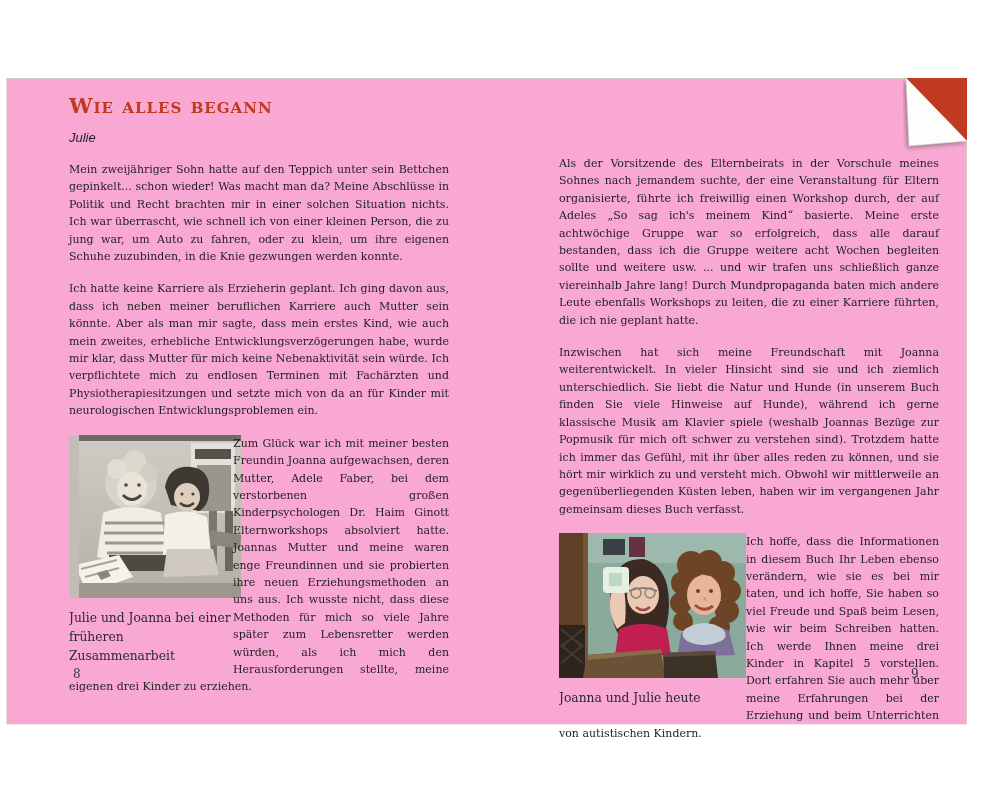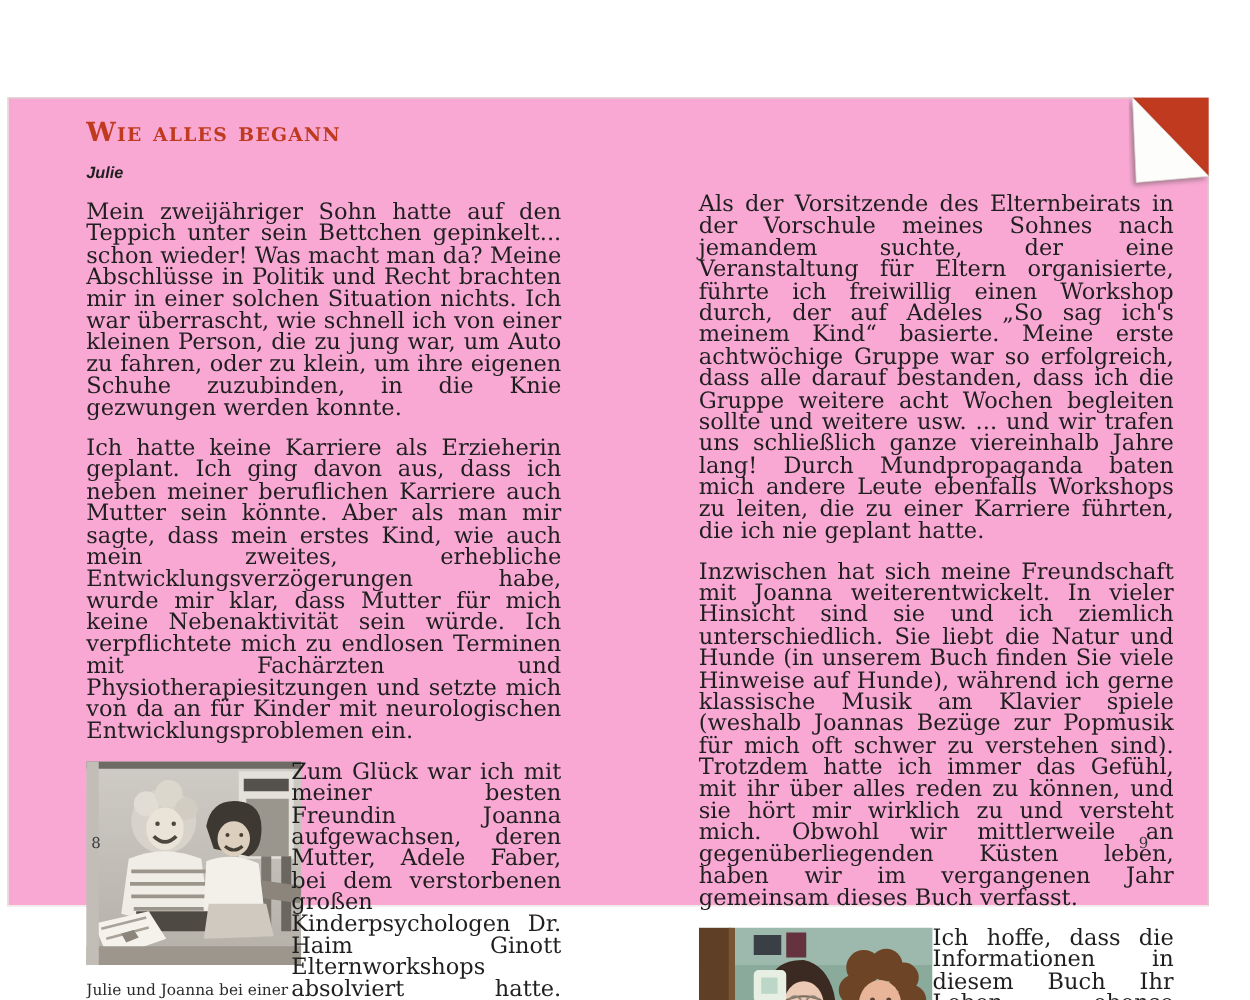--- a/index.html
+++ b/index.html
@@ -6,23 +6,23 @@
   .canvas{position:relative;width:1000px;height:800px;background:#ffffff;overflow:hidden;
           font-family:"DejaVu Serif", serif;color:#1f1f1f;}
   .page{position:absolute;left:6px;top:78px;width:959px;height:645px;background:#f9a8d4;
         border-top:1px solid #d3cfc9;border-left:1px solid #e6e3de;border-right:1px solid #d7cec3;
         border-bottom:1px solid #efece7;}
   .col{position:absolute;width:380px;text-align:justify;}
   .col-left{left:62px;top:14px;}
   .col-right{left:552px;top:76px;}
   h1.chapter{margin:0 0 12px 0;font-size:21px;font-weight:bold;font-variant:small-caps;
              letter-spacing:1px;color:#bf3a1e;text-align:left;}
-  .author{font-family:"Liberation Sans", sans-serif;font-style:italic;font-weight:bold;
+  .author{font-family:"Liberation Sans", sans-serif;font-style:italic;font-weight:normal;
           font-size:13px;margin:0 0 16px 0;text-align:left;}
-  p.body{margin:0 0 15px 0;font-size:18px;line-height:17.4px;hyphens:auto;}
+  p.body{margin:0 0 15px 0;font-size:11px;line-height:17.4px;hyphens:auto;}
   .fig-block{overflow:hidden;}
   figure.fig{margin:0;padding:0;float:left;}
   .fig-left{width:164px;margin-right:18px;margin-top:5px;}
   .fig-right{width:187px;margin-right:13px;margin-top:3px;}
   figcaption{font-size:12.3px;line-height:1.55;margin-top:11px;text-align:left;color:#2a2a2a;}
   .photo{display:block;}
   .pagenum{position:absolute;bottom:43px;font-size:12px;color:#3a3a3a;}
   .pagenum-left{left:66px;}
   .pagenum-right{left:904px;}
   .corner{position:absolute;top:-1px;right:-1px;width:64px;height:74px;}
@@ -144,20 +144,21 @@
             <path d="M136 72 q9 8 18 1" stroke="#a34a3c" stroke-width="3" fill="none"></path>
             <path d="M145 64 l2 4" stroke="#c98f72" stroke-width="1.5" fill="none"></path>
             <path d="M122 100 q24 -14 48 -2 l6 24 l-58 2 z" fill="#7d6f9a"></path>
             <path d="M126 96 q20 -12 38 0 q6 8 -2 12 q-18 8 -34 0 q-8 -6 -2 -12 z" fill="#c3cdd6"></path>
 
             <path d="M28 122 l74 -6 l4 29 l-82 0 z" fill="#6b5136"></path>
             <path d="M28 122 l74 -6 l1 4 l-74 7 z" fill="#8a6c48"></path>
             <path d="M104 120 l52 -2 l3 27 l-54 0 z" fill="#3c3226"></path>
             <path d="M104 120 l52 -2 l0.8 4 l-52 2 z" fill="#5a4c3a"></path>
           </svg>
+          <figcaption>Joanna und Julie heute</figcaption>
         </figure>
         <p class="body">Ich hoffe, dass die Informationen in diesem Buch Ihr Leben ebenso verändern, wie sie es bei mir taten, und ich hoffe, Sie haben so viel Freude und Spaß beim Lesen, wie wir beim Schreiben hatten. Ich werde Ihnen meine drei Kinder in Kapitel 5 vorstellen. Dort erfahren Sie auch mehr über meine Erfahrungen bei der Erziehung und beim Unterrichten von autistischen Kindern.</p>
       </div>
     </div>
 
     <div class="pagenum pagenum-left">8</div>
     <div class="pagenum pagenum-right">9</div>
   </div>
 </div>
 

